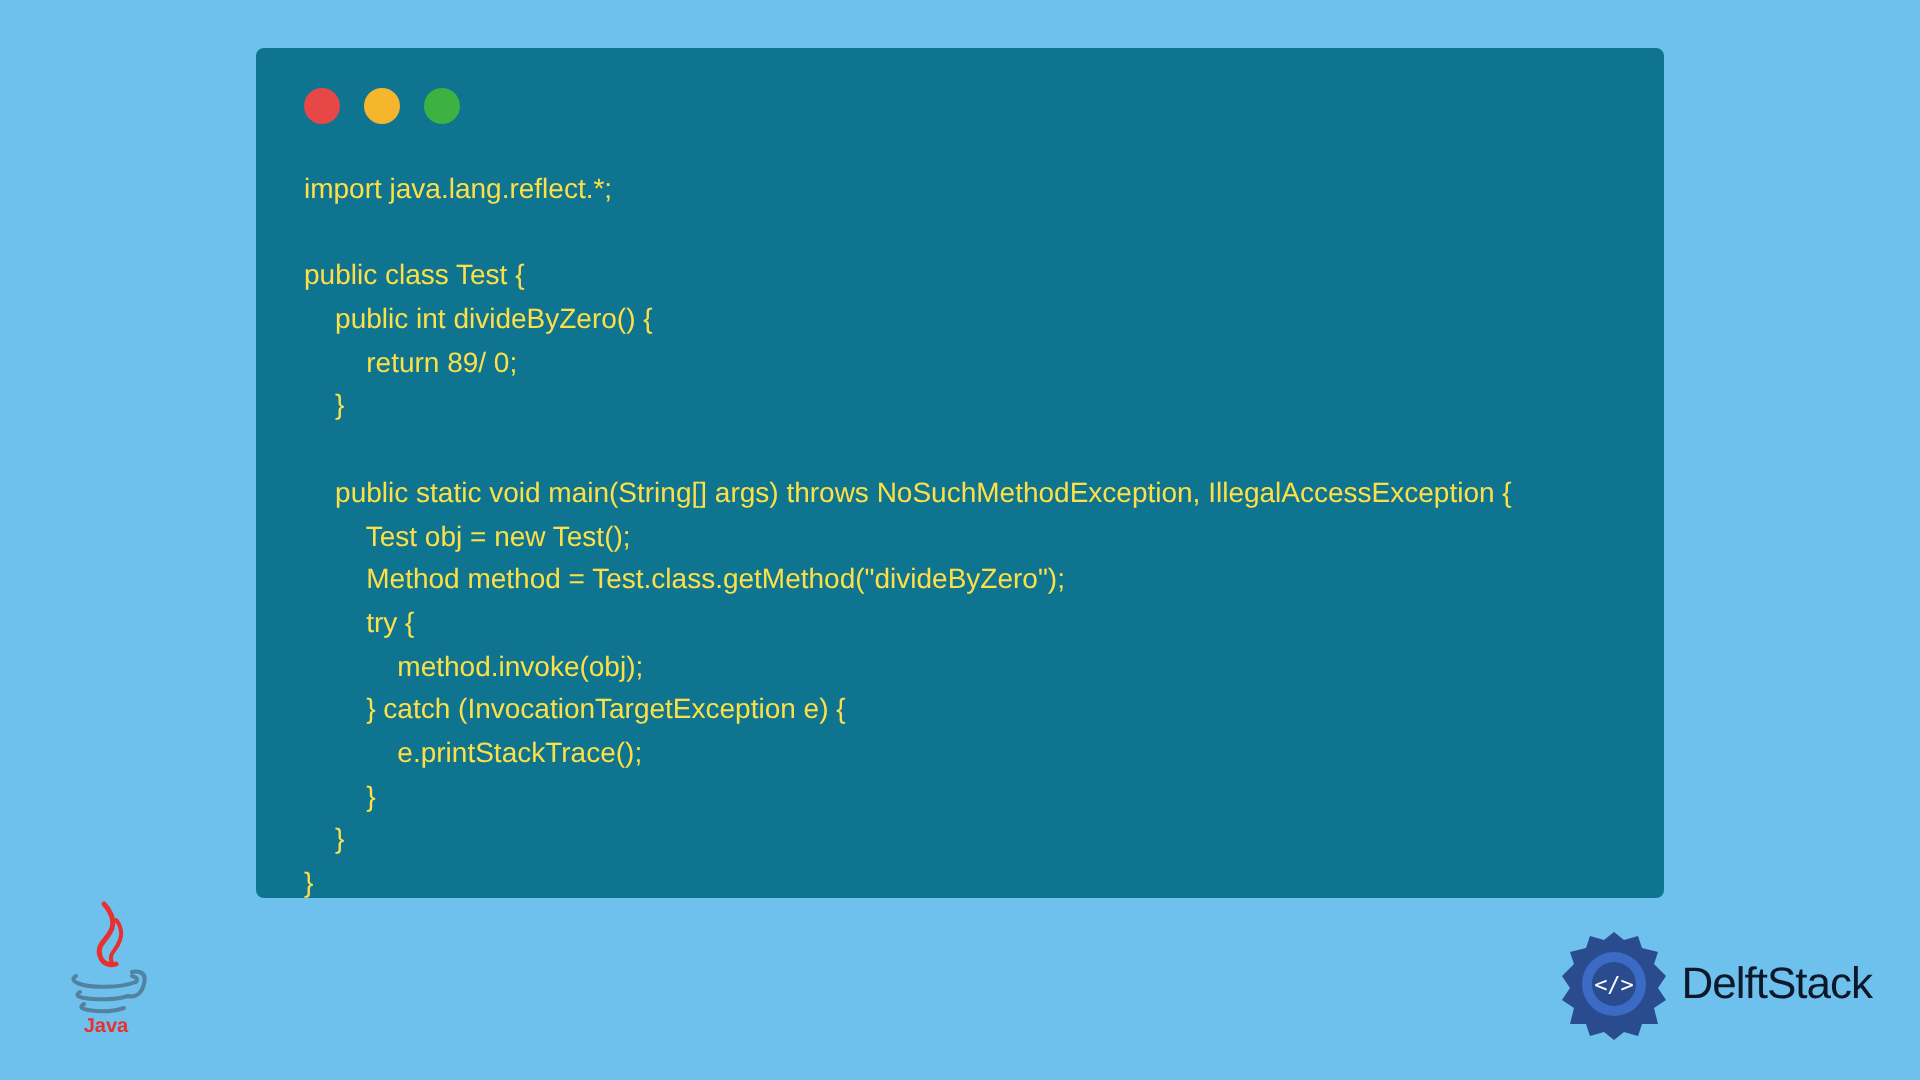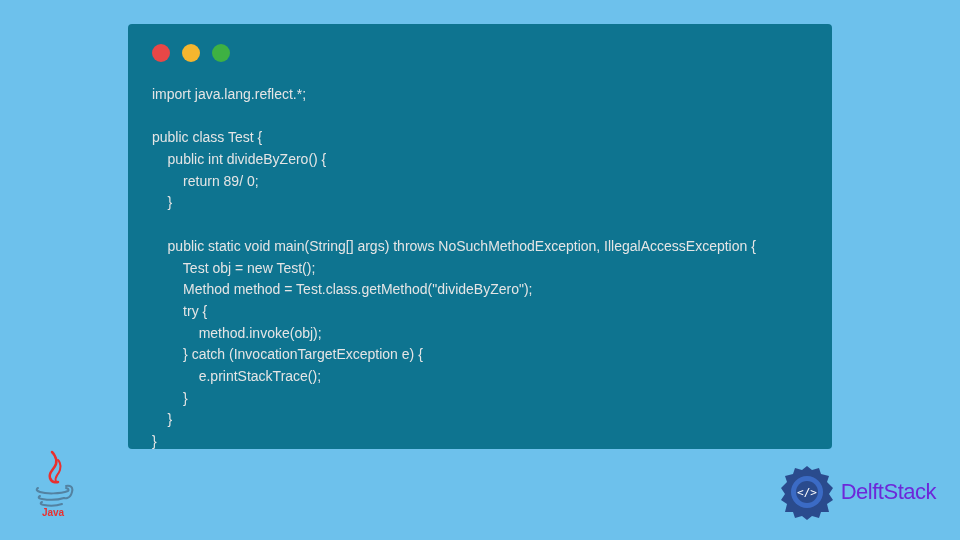--- a/index.html
+++ b/index.html
@@ -33,21 +33,21 @@
     border-radius: 50%;
   }
   .dot-red { background: #e84747; }
   .dot-yellow { background: #f5b62e; }
   .dot-green { background: #3eb143; }
   .code-block {
     font-family: Arial, Helvetica, sans-serif;
     font-size: 14px;
     line-height: 1.55;
     white-space: pre;
-    color: #e5e5e5;
+    color: #fde047;
   }
   .java-logo {
     position: absolute;
     left: 28px;
     bottom: 24px;
     width: 50px;
     height: 70px;
   }
   .delft-logo {
     position: absolute;
@@ -58,21 +58,21 @@
     gap: 6px;
   }
   .delft-gear {
     width: 56px;
     height: 56px;
     position: relative;
   }
   .delft-text {
     font-size: 22px;
     font-weight: 500;
-    color: #6d28d9;
+    color: #0f172a;
     letter-spacing: -0.5px;
   }
 </style>
 </head>
 <body>
 
 <div class="code-window">
   <div class="window-controls">
     <div class="dot dot-red"></div>
     <div class="dot dot-yellow"></div>

